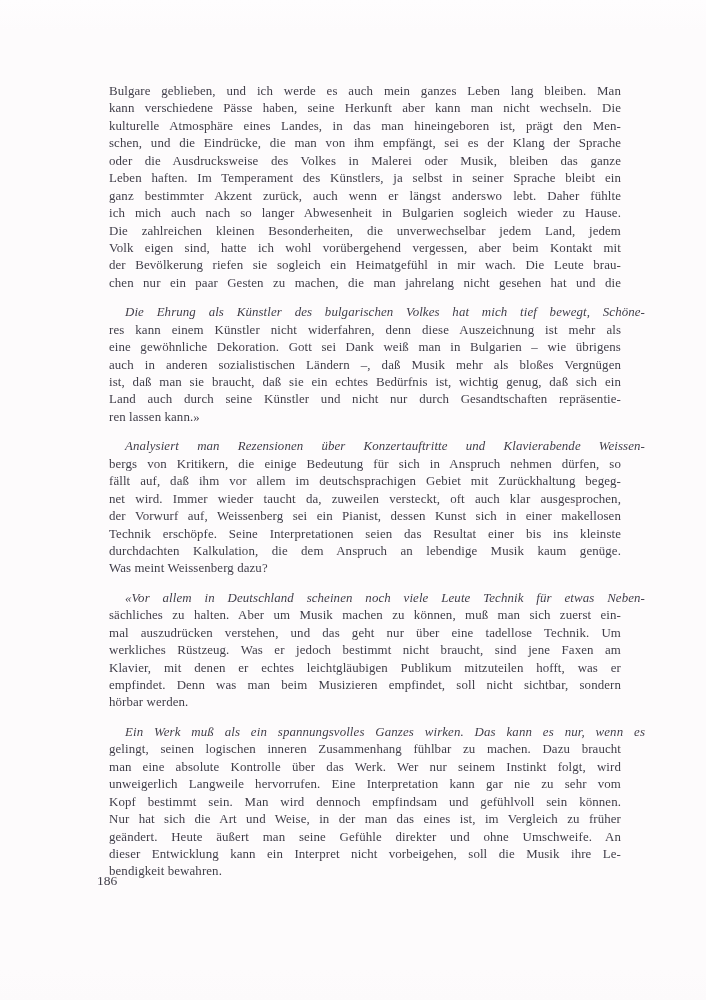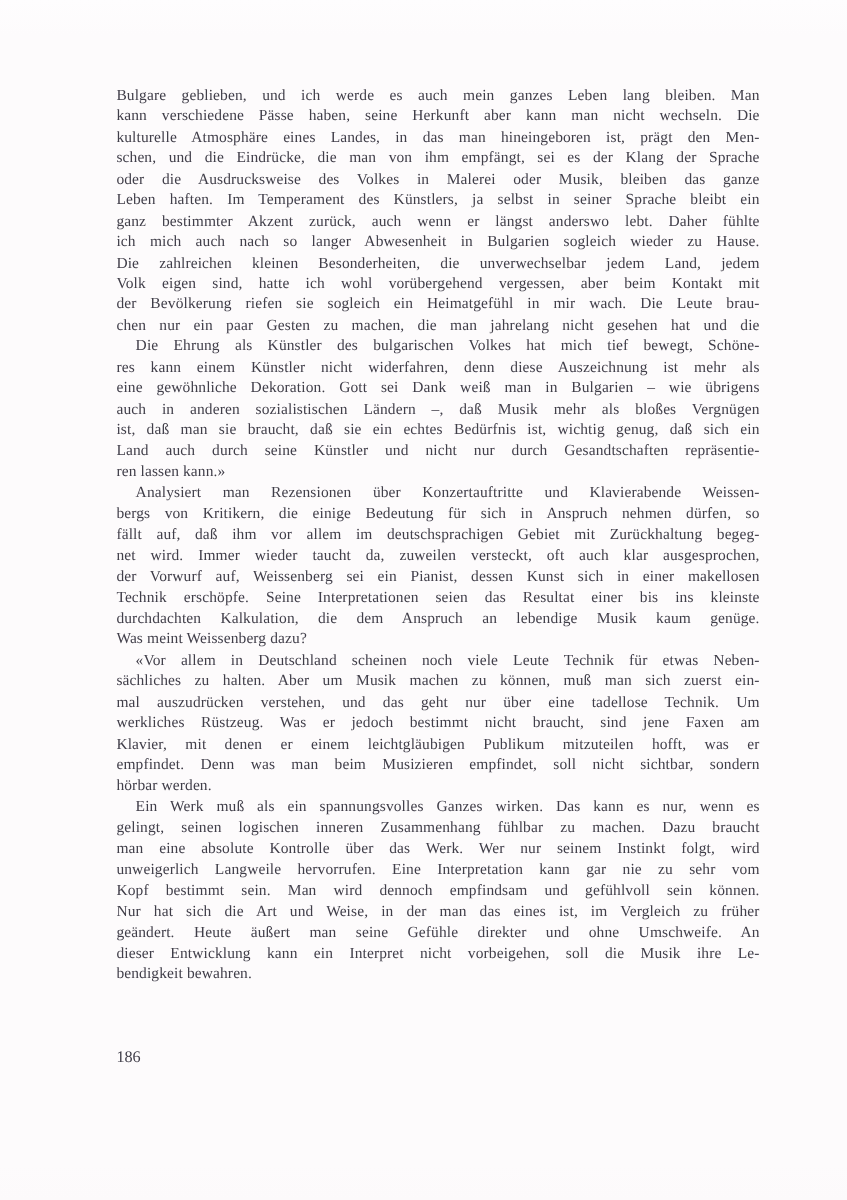--- a/index.html
+++ b/index.html
@@ -24,36 +24,37 @@
     position: absolute;
     left: 97px;
     top: 71px;
     width: 536px;
     color: #403e49;
     font-size: 12.9px;
     line-height: 17.45px;
     letter-spacing: 0.1px;
   }
   .paragraph {
-    margin: 0;
+    margin: 12px;
     padding: 0;
   }
   .line {
     text-align: justify;
     text-align-last: justify;
     height: 17.45px;
     overflow: hidden;
     white-space: normal;
   }
   .line.last {
     text-align-last: left;
   }
   .line.first-indented {
     padding-left: 16px;
     width: 520px;
+    font-style: italic;
   }
   .page-number {
     position: absolute;
     left: 97px;
     top: 872px;
     color: #403e49;
     font-size: 13.5px;
     line-height: 18px;
   }
 </style>
@@ -93,21 +94,21 @@
         <div class="line">der Vorwurf auf, Weissenberg sei ein Pianist, dessen Kunst sich in einer makellosen</div>
         <div class="line">Technik erschöpfe. Seine Interpretationen seien das Resultat einer bis ins kleinste</div>
         <div class="line">durchdachten Kalkulation, die dem Anspruch an lebendige Musik kaum genüge.</div>
         <div class="line last">Was meint Weissenberg dazu?</div>
       </div>
       <div class="paragraph">
         <div class="line first-indented">«Vor allem in Deutschland scheinen noch viele Leute Technik für etwas Neben-</div>
         <div class="line">sächliches zu halten. Aber um Musik machen zu können, muß man sich zuerst ein-</div>
         <div class="line">mal auszudrücken verstehen, und das geht nur über eine tadellose Technik. Um</div>
         <div class="line">werkliches Rüstzeug. Was er jedoch bestimmt nicht braucht, sind jene Faxen am</div>
-        <div class="line">Klavier, mit denen er einem leichtgläubigen Publikum mitzuteilen hofft, was er</div>
+        <div class="line">Klavier, mit denen er echtes leichtgläubigen Publikum mitzuteilen hofft, was er</div>
         <div class="line">empfindet. Denn was man beim Musizieren empfindet, soll nicht sichtbar, sondern</div>
         <div class="line last">hörbar werden.</div>
       </div>
       <div class="paragraph">
         <div class="line first-indented">Ein Werk muß als ein spannungsvolles Ganzes wirken. Das kann es nur, wenn es</div>
         <div class="line">gelingt, seinen logischen inneren Zusammenhang fühlbar zu machen. Dazu braucht</div>
         <div class="line">man eine absolute Kontrolle über das Werk. Wer nur seinem Instinkt folgt, wird</div>
         <div class="line">unweigerlich Langweile hervorrufen. Eine Interpretation kann gar nie zu sehr vom</div>
         <div class="line">Kopf bestimmt sein. Man wird dennoch empfindsam und gefühlvoll sein können.</div>
         <div class="line">Nur hat sich die Art und Weise, in der man das eines ist, im Vergleich zu früher</div>

